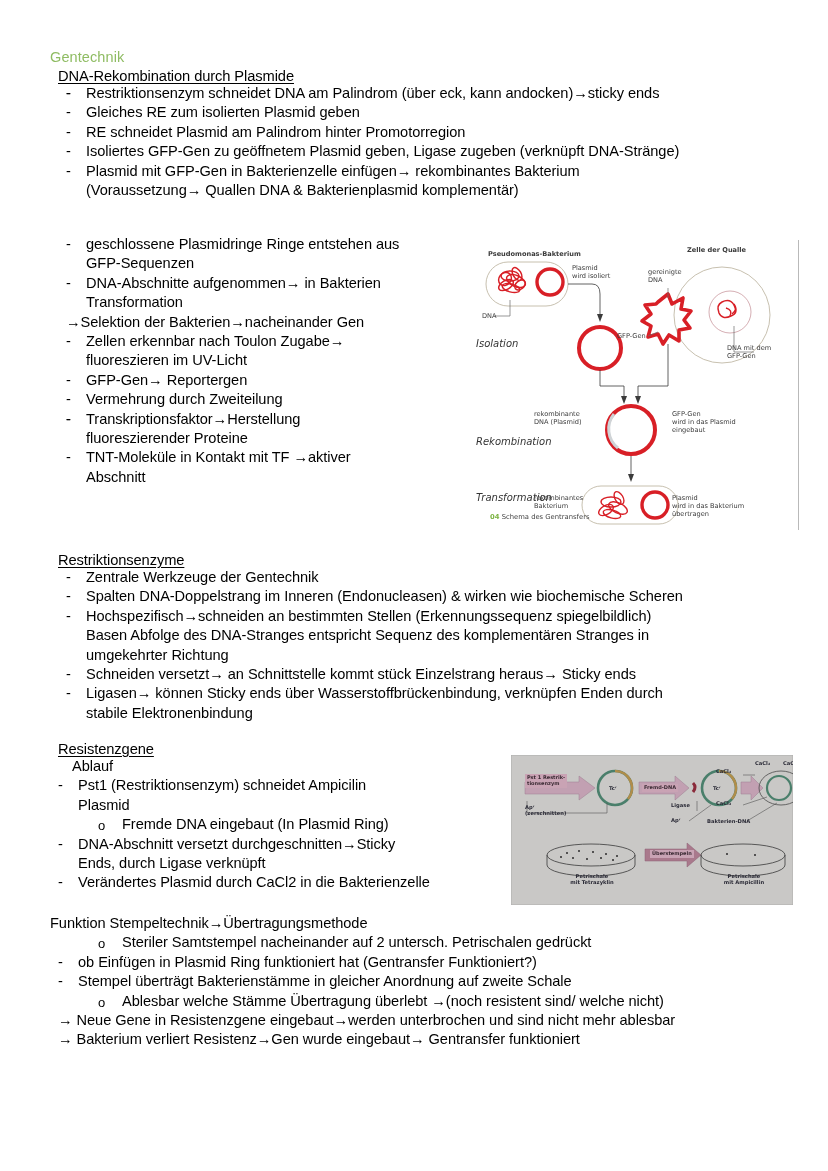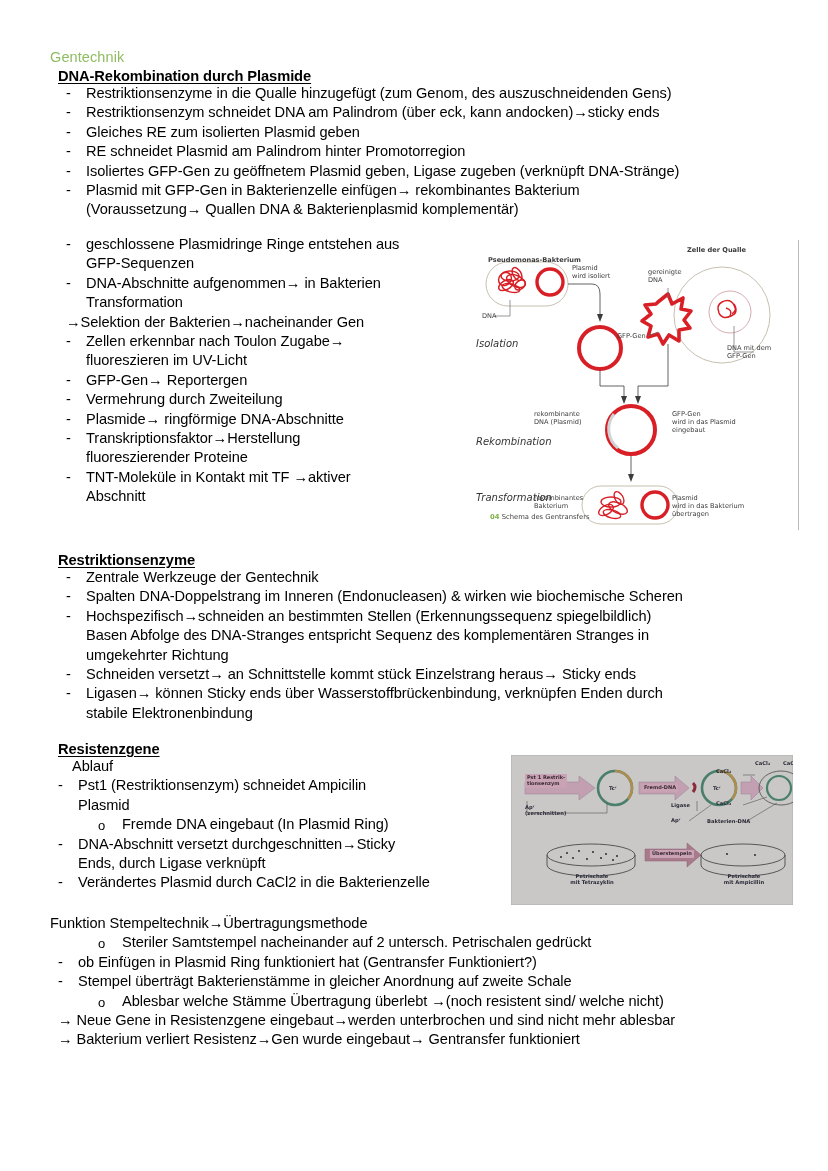--- a/index.html
+++ b/index.html
@@ -25,21 +25,21 @@
   .subject {
     position: absolute;
     left: 50px;
     top: 49px;
     font-size: 14.5px;
     color: #8fbc63;
     letter-spacing: .1px;
   }
   .h2 {
     font-size: 14.7px;
-    font-weight: bold;
+    font-weight: normal;
     text-decoration: underline;
     text-underline-offset: 2px;
     letter-spacing: -.1px;
   }
   .plain { font-size: 14.6px; line-height: 19.4px; letter-spacing: -.05px; }
   ul.list { list-style: none; margin: 0; padding: 0; }
   ul.list > li {
     position: relative;
     padding-left: 28px;
     font-size: 14.6px;
@@ -113,21 +113,21 @@
 </head>
 <body>
 
 <div class="page">
 
   <div class="subject">Gentechnik</div>
 
   <div class="block" style="left:58px; top:68px; width:740px;">
     <div class="h2">DNA-Rekombination durch Plasmide</div>
     <ul class="list">
-      <li><span class="mk">-</span><span>Restriktionsenzyme in die Qualle hinzugefügt (zum Genom, des auszuschneidenden Gens)</span></li>
+      <li><span class="mk">-</span></li>
       <li><span class="mk">-</span><span>Restriktionsenzym schneidet DNA am Palindrom (über eck, kann andocken)→sticky ends</span></li>
       <li><span class="mk">-</span><span>Gleiches RE zum isolierten Plasmid geben</span></li>
       <li><span class="mk">-</span><span>RE schneidet Plasmid am Palindrom hinter Promotorregion</span></li>
       <li><span class="mk">-</span><span>Isoliertes GFP-Gen zu geöffnetem Plasmid geben, Ligase zugeben (verknüpft DNA-Stränge)</span></li>
       <li><span class="mk">-</span><span>Plasmid mit GFP-Gen in Bakterienzelle einfügen→ rekombinantes Bakterium</span></li>
       <li><span>(Voraussetzung→ Quallen DNA &amp; Bakterienplasmid komplementär)</span></li>
     </ul>
   </div>
 
   <div class="block" style="left:58px; top:235px; width:400px;">
@@ -135,21 +135,21 @@
       <li><span class="mk">-</span><span>geschlossene Plasmidringe Ringe entstehen aus</span></li>
       <li><span class="mk"></span><span>GFP-Sequenzen</span></li>
       <li><span class="mk">-</span><span>DNA-Abschnitte aufgenommen→ in Bakterien</span></li>
       <li><span class="mk"></span><span>Transformation</span></li>
       <li class="arrowline"><span>→Selektion der Bakterien→nacheinander Gen</span></li>
       <li><span class="mk">-</span><span>Zellen erkennbar nach Toulon Zugabe→</span></li>
       <li><span class="mk"></span><span>fluoreszieren im UV-Licht</span></li>
       <li><span class="mk">-</span><span>GFP-Gen→ Reportergen</span></li>
       <li><span class="mk">-</span></li>
       <li><span class="mk"></span><span>Vermehrung durch Zweiteilung</span></li>
-      <li><span class="mk">-</span><span>Plasmide→ ringförmige DNA-Abschnitte</span></li>
+      <li><span class="mk">-</span></li>
       <li><span class="mk">-</span><span>Transkriptionsfaktor→Herstellung</span></li>
       <li><span class="mk"></span><span>fluoreszierender Proteine</span></li>
       <li><span class="mk">-</span><span>TNT-Moleküle in Kontakt mit TF →aktiver</span></li>
       <li><span class="mk"></span><span>Abschnitt</span></li>
     </ul>
   </div>
 
   <div id="fig1">
     <svg width="326" height="290" viewBox="0 0 326 290">
 
@@ -211,21 +211,21 @@
         <ellipse cx="139" cy="262" rx="10" ry="5"></ellipse>
           <ellipse cx="146" cy="268" rx="10" ry="5" transform="rotate(25 146 268)"></ellipse>
         <ellipse cx="134" cy="270" rx="8" ry="4.5" transform="rotate(-30 134 270)"></ellipse>
           <ellipse cx="147" cy="258" rx="7" ry="4" transform="rotate(60 147 258)"></ellipse>
         <ellipse cx="140" cy="274" rx="9" ry="4" transform="rotate(15 140 274)"></ellipse>
       </g>
       <circle cx="183" cy="265" r="13" fill="none" stroke="#d81f26" stroke-width="3.4"></circle>
 
     </svg>
 
-    <div class="lbl" style="left:16px; top:16px; font-weight:600;">Pseudomonas-Bakterium</div>
+    <div class="lbl" style="left:16px; top:10px; font-weight:600;">Pseudomonas-Bakterium</div>
     <div class="lbl" style="left:100px; top:24px;">Plasmid
 wird isoliert</div>
     <div class="lbl" style="left:215px; top:6px; font-weight:600;">Zelle der Qualle</div>
     <div class="lbl" style="left:176px; top:28px;">gereinigte
 DNA</div>
     <div class="lbl" style="left:10px; top:72px;">DNA</div>
     <div class="lbl" style="left:145px; top:92px;">GFP-Gen</div>
     <div class="lbl" style="left:255px; top:104px;">DNA mit dem
 GFP-Gen</div>
     <div class="lbl" style="left:62px; top:170px;">rekombinante

